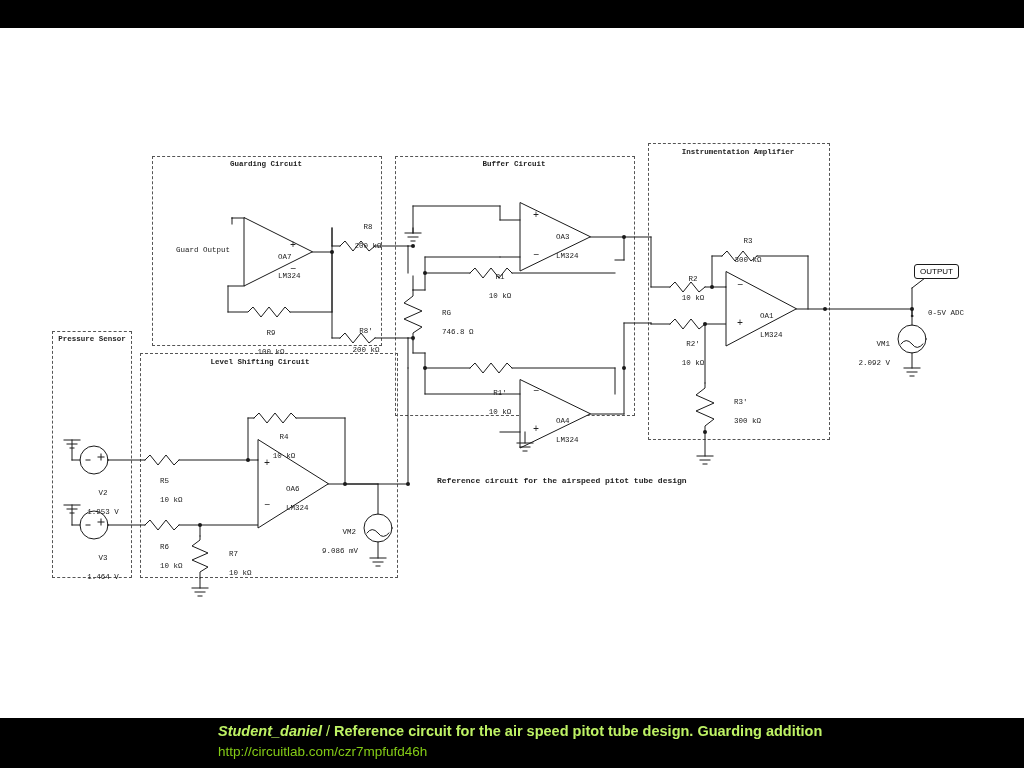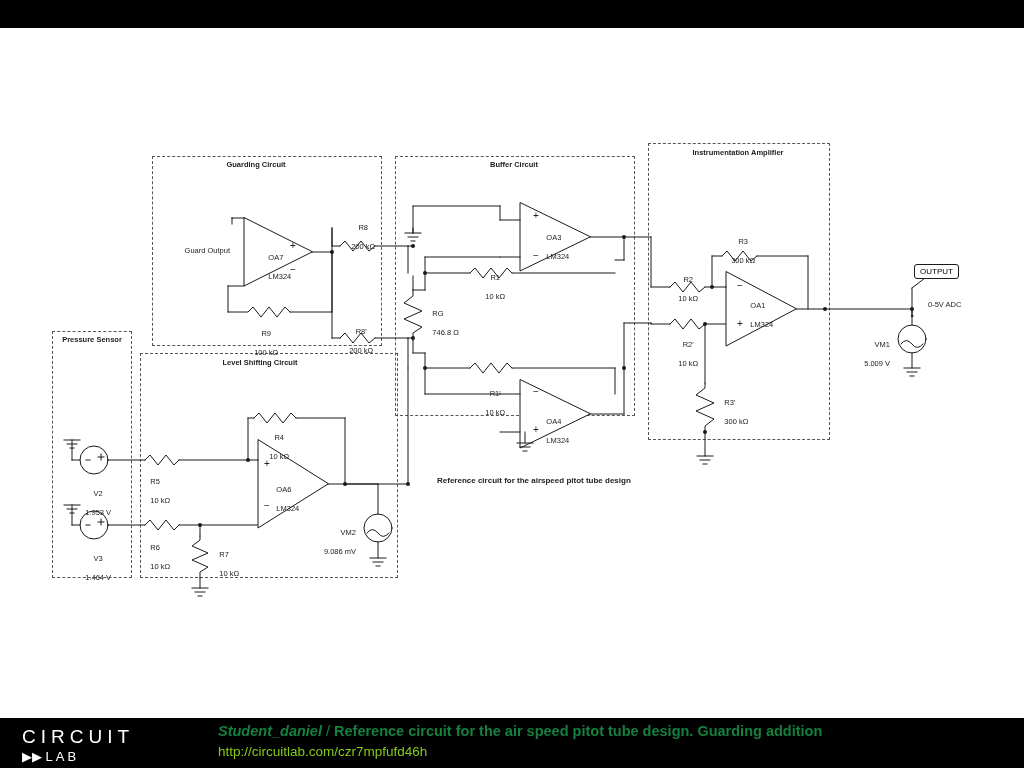--- a/index.html
+++ b/index.html
@@ -1,50 +1,50 @@
 <!DOCTYPE html>
 <html><head>
 <meta charset="utf-8">
 <style>
   html,body{margin:0;padding:0;}
   body{width:1024px;height:768px;background:#000;font-family:"Liberation Sans",sans-serif;overflow:hidden;}
   #canvas{position:absolute;left:0;top:28px;width:1024px;height:690px;background:#fff;}
   #footer{position:absolute;left:0;top:718px;width:1024px;height:50px;background:#000;color:#fff;}
   #topbar{position:absolute;left:0;top:0;width:1024px;height:28px;background:#000;}
-  .lbl{position:absolute;font-size:7.5px;color:#222;white-space:pre;line-height:1.25;}
+  .lbl{position:absolute;font-size:7.5px;color:#222;white-space:pre;line-height:1.25;font-family:Liberation Mono, monospace;}
   .lbl.b{font-weight:bold;}
   .lbl.c{text-align:center;}
   .lbl.r{text-align:right;}
   .dash{position:absolute;border:1px dashed #555;}
   .node{position:absolute;width:4px;height:4px;border-radius:50%;background:#1a1a1a;}
   svg{position:absolute;left:0;top:0;overflow:visible;}
   
   .logo{position:absolute;left:22px;top:8px;color:#fff;}
   .logo .l1{font-size:19px;letter-spacing:5px;font-family:"Liberation Sans",sans-serif;}
   .logo .l2{font-size:13px;letter-spacing:3px;margin-top:1px;}
-  .credit{position:absolute;left:218px;top:5px;color:#15803d;font-size:14.5px;}
+  .credit{position:absolute;left:218px;top:5px;color:#bef264;font-size:14.5px;}
   .credit .user{font-style:italic;font-weight:bold;}
   .credit .title{font-weight:bold;}
   .url{position:absolute;left:218px;top:26px;color:#84cc16;font-size:13.5px;}
   .outbox{position:absolute;border:1px solid #1a1a1a;border-radius:3px;background:#fff;font-size:8px;text-align:center;padding:2px 5px;}
 </style>
 </head>
 <body>
 
 <div id="topbar"></div>
 
 <div id="canvas">
 
   <div class="dash" style="left:152px;top:128px;width:228px;height:188px;"></div>
   <div class="dash" style="left:395px;top:128px;width:238px;height:258px;"></div>
   <div class="dash" style="left:648px;top:115px;width:180px;height:295px;"></div>
   <div class="dash" style="left:52px;top:303px;width:78px;height:245px;"></div>
   <div class="dash" style="left:140px;top:325px;width:256px;height:223px;"></div>
 
-  <div class="lbl b c" style="left:182px;top:132px;width:148px;">Guarding Circuit</div>
+  <div class="lbl b c" style="left:192px;top:132px;width:148px;">Guarding Circuit</div>
   <div class="lbl b c" style="left:440px;top:132px;width:148px;">Buffer Circuit</div>
   <div class="lbl b c" style="left:650px;top:120px;width:176px;">Instrumentation Amplifier</div>
   <div class="lbl b c" style="left:48px;top:307px;width:88px;">Pressure Sensor</div>
   <div class="lbl b c" style="left:180px;top:330px;width:160px;">Level Shifting Circuit</div>
 
   <svg width="1024" height="690">
     <g stroke="#1a1a1a" stroke-width="1" fill="none" stroke-linecap="square">
 
       <polygon points="244,190 244,258 312,224" fill="#fff"></polygon>
 
@@ -295,21 +295,21 @@
   </div>
   <div class="lbl c" style="left:462px;top:352px;width:58px;">
     <span>R1'</span><br>
     <span>10 kΩ</span>
   </div>
   <div class="lbl" style="left:424px;top:272px;">
     <span>RG</span><br>
     <span>746.8 Ω</span>
   </div>
 
-  <div class="lbl" style="left:742px;top:264px;">
+  <div class="lbl" style="left:742px;top:275px;">
     <span>OA1</span><br>
     <span>LM324</span>
   </div>
   <div class="lbl c" style="left:659px;top:238px;width:50px;">
     <span>R2</span><br>
     <span>10 kΩ</span>
   </div>
   <div class="lbl c" style="left:659px;top:303px;width:50px;">
     <span>R2'</span><br>
     <span>10 kΩ</span>
@@ -317,24 +317,24 @@
   <div class="lbl c" style="left:710px;top:200px;width:58px;">
     <span>R3</span><br>
     <span>300 kΩ</span>
   </div>
   <div class="lbl" style="left:716px;top:361px;">
     <span>R3'</span><br>
     <span>300 kΩ</span>
   </div>
 
   <div class="outbox" style="left:914px;top:236px;">OUTPUT</div>
-  <div class="lbl" style="left:928px;top:272px;">0-5V ADC</div>
+  <div class="lbl" style="left:928px;top:281px;">0-5V ADC</div>
   <div class="lbl r" style="left:838px;top:303px;width:52px;">
     <span>VM1</span><br>
-    <span>5.009 V</span>
+    <span>2.092 V</span>
   </div>
 
   <div class="lbl c" style="left:64px;top:452px;width:60px;">
     <span>V2</span><br>
     <span>1.953 V</span>
   </div>
   <div class="lbl c" style="left:64px;top:517px;width:60px;">
     <span>V3</span><br>
     <span>1.464 V</span>
   </div>
@@ -362,23 +362,19 @@
   <div class="lbl r" style="left:304px;top:491px;width:52px;">
     <span>VM2</span><br>
     <span>9.086 mV</span>
   </div>
 
   <div class="lbl b" style="left:437px;top:448px;font-size:8px;">Reference circuit for the airspeed pitot tube design</div>
 
 </div>
 
 <div id="footer">
-  <div class="logo">
-    <div class="l1">CIRCUIT</div>
-    <div class="l2"><span style="letter-spacing:0;">▶▶ </span><span>LAB</span></div>
-  </div>
   <div class="credit">
     <span class="user">Student_daniel</span>
     <span>/</span>
     <span class="title">Reference circuit for the air speed pitot tube design. Guarding addition</span>
   </div>
   <div class="url">http://circuitlab.com/czr7mpfufd46h</div>
 </div>
 
 </body></html>

